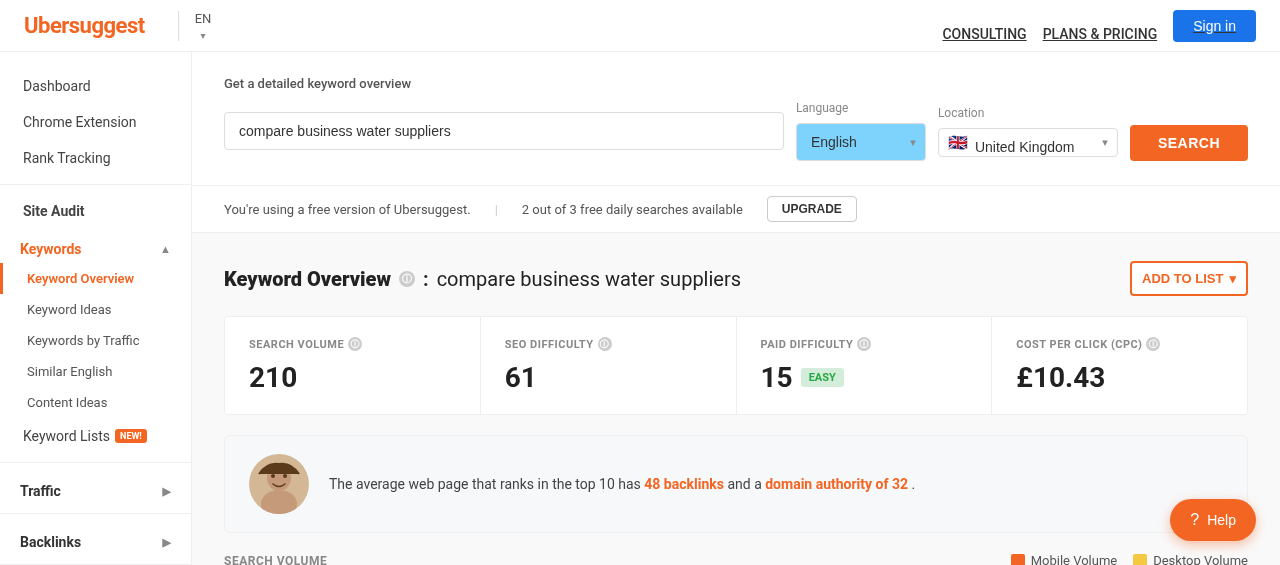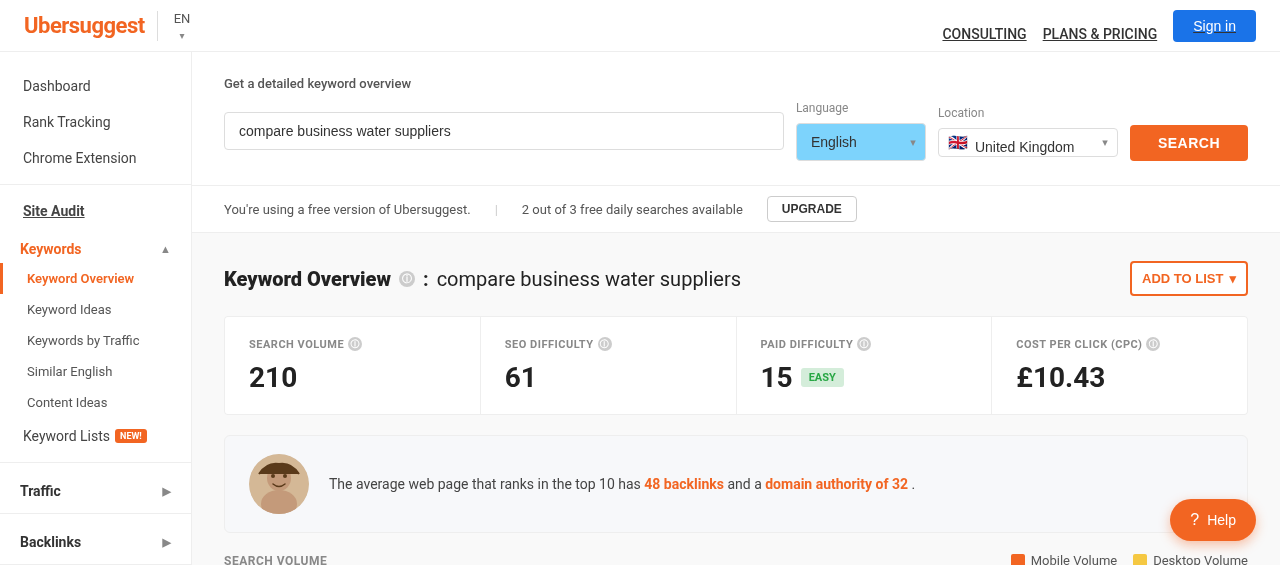--- a/index.html
+++ b/index.html
@@ -4,21 +4,21 @@
   <style>
     * { margin: 0; padding: 0; box-sizing: border-box; }
     body { font-family: -apple-system, BlinkMacSystemFont, 'Segoe UI', Roboto, sans-serif; background: #fff; color: #333; font-size: 14px; overflow-x: hidden; }
 
     
     .top-nav {
       display: flex; align-items: center; justify-content: space-between;
       padding: 0 24px; height: 52px; border-bottom: 1px solid #eee;
       background: #fff; position: sticky; top: 0; z-index: 100;
     }
-    .top-nav-left { display: flex; align-items: center; gap: 12px; }
+    .top-nav-left { display: flex; align-items: center; gap: 33px; }
     .logo { color: #f26522; font-size: 22px; font-weight: 700; letter-spacing: -0.5px; }
     .lang-switcher {
       display: flex; align-items: center; gap: 4px; cursor: pointer;
       font-size: 13px; color: #555; border-left: 1px solid #ddd; padding-left: 16px; flex-direction: column;
     }
     .chevron-down { font-size: 10px; color: #888; }
     .top-nav-right { display: flex; align-items: flex-end; gap: 16px; text-decoration: underline; }
     .nav-link { font-size: 14px; font-weight: 500; color: #333; cursor: pointer; text-decoration: none; }
     .sign-in-btn {
       background: #1a73e8; color: #fff; border: none; border-radius: 4px;
@@ -175,28 +175,28 @@
   </div>
 </nav>
 
 <div class="app-layout">
 
   <aside class="sidebar">
     <div class="sidebar-item">
       <span>Dashboard</span>
     </div>
     <div class="sidebar-item">
+      <span>Chrome Extension</span>
+    </div>
+    <div class="sidebar-item">
       <span>Rank Tracking</span>
     </div>
-    <div class="sidebar-item">
-      <span>Chrome Extension</span>
-    </div>
     <div class="divider"></div>
     <div class="sidebar-item">
-      <span style="font-weight:700;text-decoration:underline;">Site Audit</span>
+      <span style="font-weight:700;">Site Audit</span>
     </div>
     <div class="sidebar-section-title">
       <span style="color:#f26522;">Keywords</span>
       <span class="chevron">▲</span>
     </div>
     <div class="sidebar-sub-item active">
       <span>Keyword Overview</span>
     </div>
     <div class="sidebar-sub-item">
       <span>Keyword Ideas</span>

